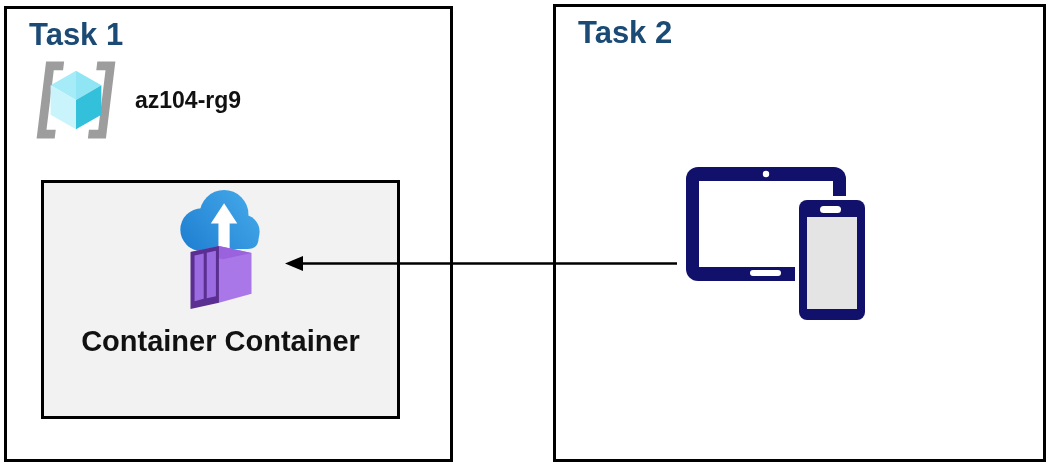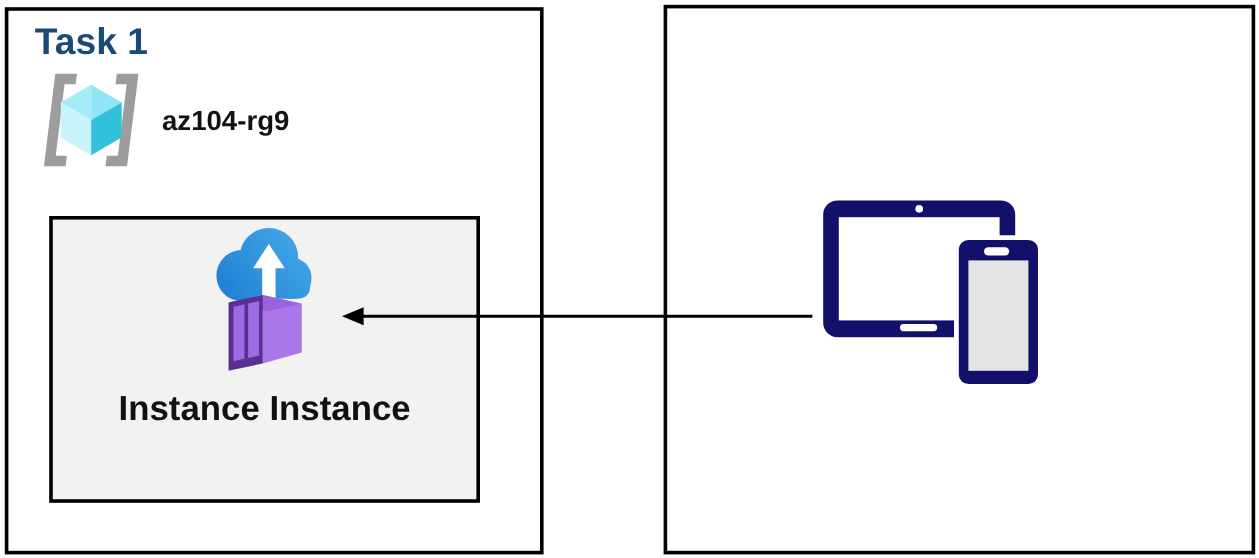--- a/index.html
+++ b/index.html
@@ -85,25 +85,26 @@
         <circle class="cloud-fill" cx="63" cy="42" r="17"></circle>
         <path class="cloud-fill" d="M 7,38 H 79 V 48 Q 79,59 68,59 H 18 Q 7,59 7,48 Z"></path>
         <polygon class="f-arrow" points="32,34 45,14 58,34"></polygon>
         <rect class="f-arrow" x="39.5" y="31" width="11" height="28"></rect>
         <polygon class="f-side" points="40,56 72,63 72,103 40,112"></polygon>
         <polygon class="f-top" points="12,62 40,56 72,63 44,69"></polygon>
         <polygon class="f-front" points="12,62 40,56 40,112 12,118"></polygon>
         <polygon class="f-panel" points="16,65.5 25,63.5 25,108 16,110.5"></polygon>
         <polygon class="f-panel" points="28,62.8 37,60.8 37,105.5 28,107.5"></polygon>
       </svg>
-      <div class="ci-label">Instance Instance</div>
+      <div class="ci-label">Container Container</div>
     </div>
   </div>
 
   <div class="task-box task2">
+    <div class="task-title">Task 2</div>
 
     <svg class="devices-icon" width="200" height="165" viewBox="0 0 200 165">
 
       <rect class="f-navy" x="2" y="2" width="160" height="114" rx="12"></rect>
       <rect class="f-white" x="15" y="16" width="134" height="86"></rect>
       <circle class="f-white" cx="82" cy="9" r="3.2"></circle>
       <rect class="f-white" x="66" y="105" width="31" height="6" rx="3"></rect>
 
       <rect class="f-white" x="111" y="31" width="74" height="128" rx="11"></rect>
       <rect class="f-navy" x="115" y="35" width="66" height="120" rx="8"></rect>

